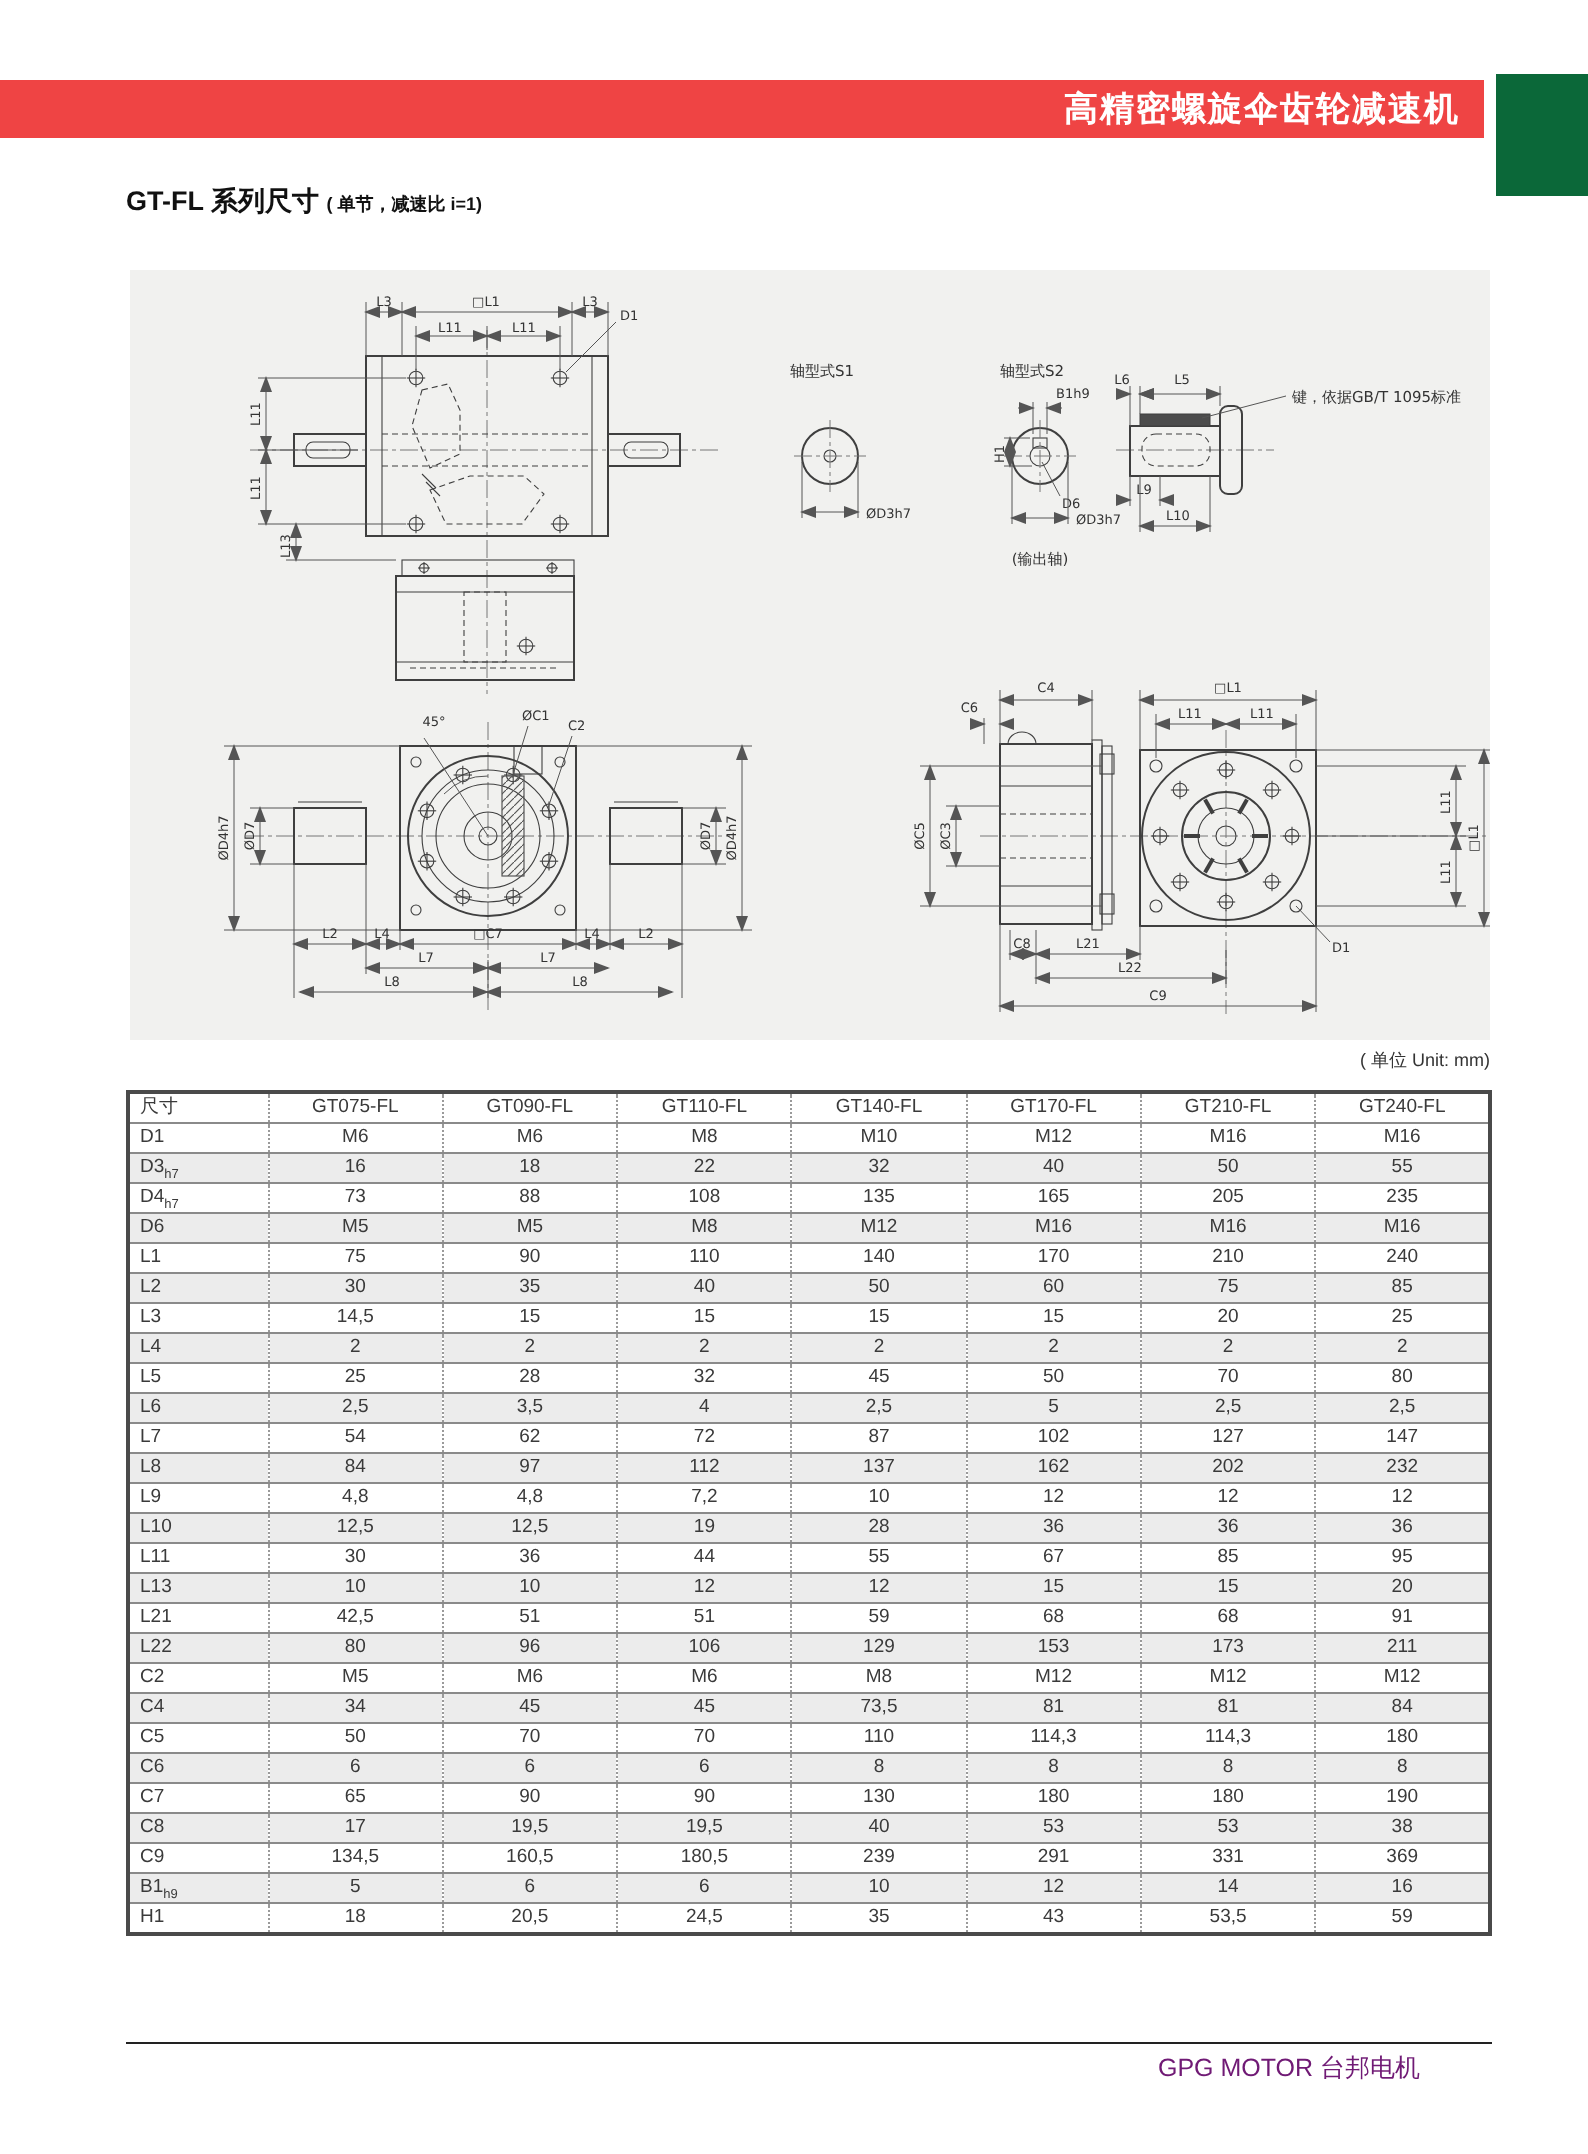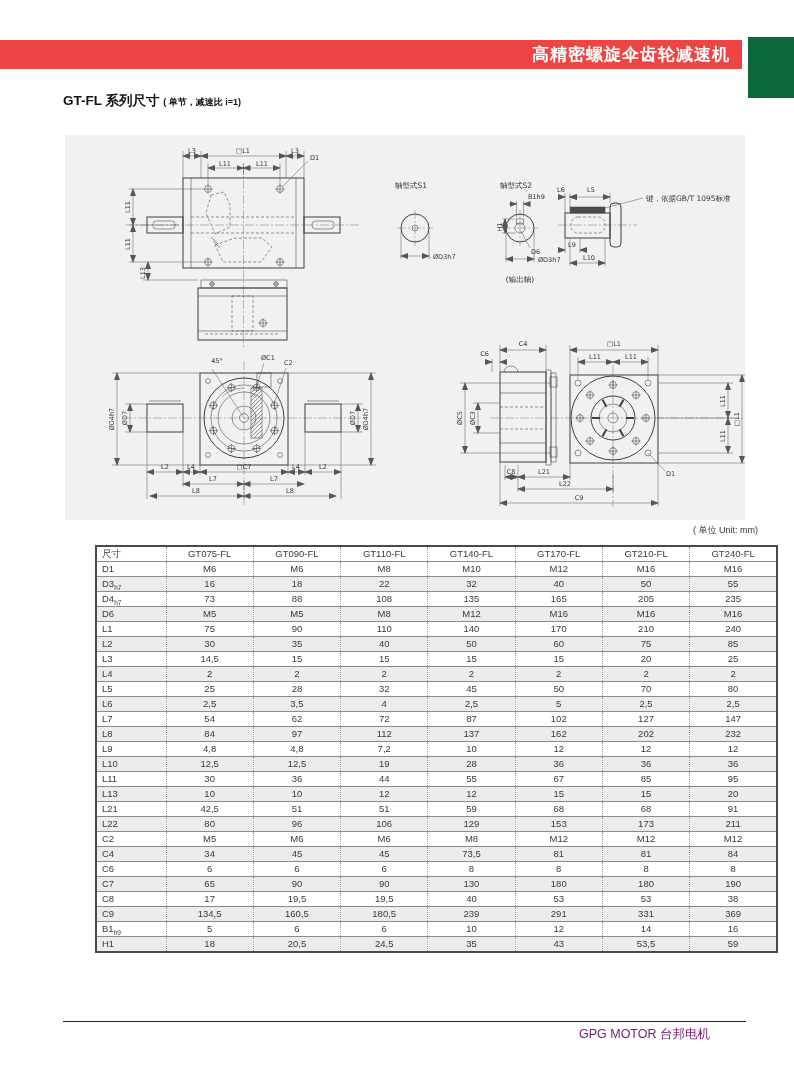--- a/index.html
+++ b/index.html
@@ -9,24 +9,24 @@
   #green-bar{position:absolute;left:0;top:40px;width:742px;height:29px;line-height:29px;
              text-align:right;padding-right:12px;box-sizing:border-box;color:#fff;
              font-size:17px;font-weight:bold;letter-spacing:1px;}
   #green-tab{position:absolute;left:748px;top:37px;width:46px;height:61px;}
   #subtitle{position:absolute;left:0;top:78px;width:742px;text-align:right;
             font-size:13px;font-weight:bold;color:#6d7d78;}
   #section-title{position:absolute;left:63px;top:92px;font-size:13.5px;font-weight:bold;color:#111;}
   #section-title .note{font-size:9px;}
   
   #drawing{position:absolute;left:65px;top:135px;width:680px;height:385px;background:#f1f1ef;}
-  #unit-note{position:absolute;left:78px;top:524px;width:680px;text-align:right;
+  #unit-note{position:absolute;left:65px;top:524px;width:680px;text-align:right;
              font-size:9px;color:#333;}
   
-  #spec-wrap{position:absolute;left:63px;top:545px;width:683px;margin-left:32px;}
+  #spec-wrap{position:absolute;left:63px;top:545px;width:683px;}
   table.spec{border-collapse:collapse;table-layout:fixed;width:683px;font-size:9.5px;
              color:#3a3a3a;border:2px solid #4a4a4a;}
   table.spec th,table.spec td{border-left:1px dotted #9a9a9a;height:14px;line-height:14px;
              padding:0 2px;text-align:center;font-weight:normal;white-space:nowrap;overflow:hidden;}
   table.spec th:first-child,table.spec td:first-child{border-left:none;text-align:left;
              padding-left:5px;}
   table.spec col.dimcol{width:70px;}
   table.spec tr{border-top:1px solid #8a8a8a;}
   table.spec thead tr{border-top:none;}
   table.spec tbody tr:nth-child(even){background:#ececec;}
@@ -609,20 +609,30 @@
             <td>C4</td>
             <td>34</td>
             <td>45</td>
             <td>45</td>
             <td>73,5</td>
             <td>81</td>
             <td>81</td>
             <td>84</td>
           </tr>
           <tr>
+            <td>C5</td>
+            <td>50</td>
+            <td>70</td>
+            <td>70</td>
+            <td>110</td>
+            <td>114,3</td>
+            <td>114,3</td>
+            <td>180</td>
+          </tr>
+          <tr>
             <td>C6</td>
             <td>6</td>
             <td>6</td>
             <td>6</td>
             <td>8</td>
             <td>8</td>
             <td>8</td>
             <td>8</td>
           </tr>
           <tr>

